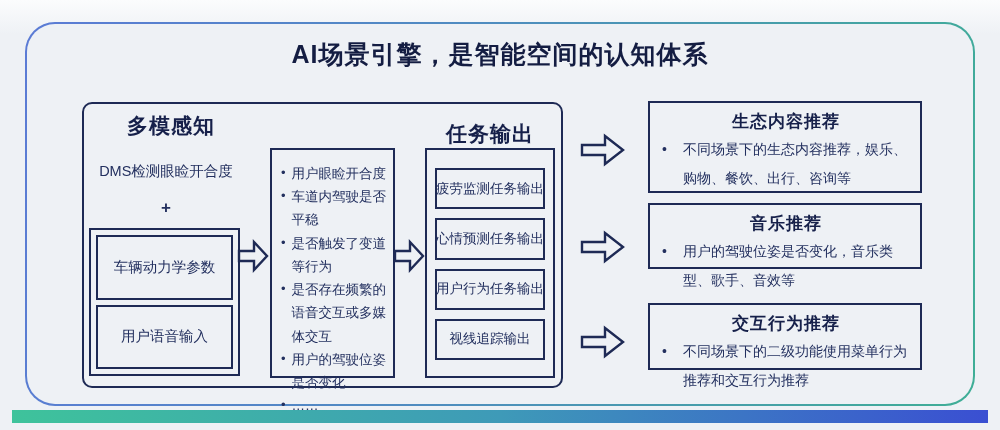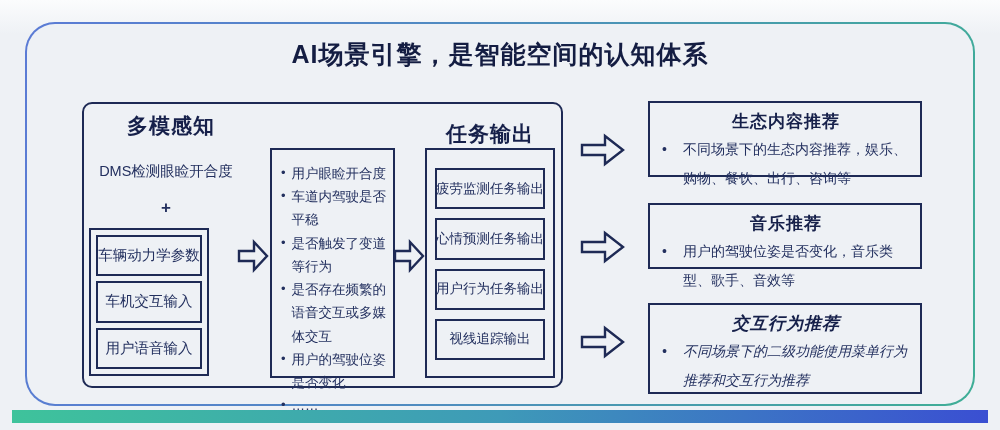--- a/index.html
+++ b/index.html
@@ -71,21 +71,21 @@
     left: 90px; top: 198px; width: 152px;
     text-align: center;
     font-size: 17px;
     font-weight: 700;
     color: #23305f;
   }
 
   .inputs-group {
     position: absolute;
     left: 89px; top: 228px;
-    width: 120px; height: 148px;
+    width: 151px; height: 148px;
     border: 2.5px solid #1e2a55;
     padding: 5px;
     display: flex;
     flex-direction: column;
     gap: 5px;
   }
   .input-box {
     flex: 1;
     border: 2.5px solid #1e2a55;
     display: flex;
@@ -145,23 +145,23 @@
   .big-arrow-2 { left: 580px; top: 230px; }
   .big-arrow-3 { left: 580px; top: 325px; }
 
   .rec-box {
     position: absolute;
     left: 648px;
     width: 274px;
     border: 2.5px solid #1e2a55;
     padding: 7px 10px 4px 12px;
   }
-  .rec-box-1 { top: 101px; height: 76px; }
+  .rec-box-1 { top: 101px; height: 92px; }
   .rec-box-2 { top: 203px; height: 66px; }
-  .rec-box-3 { top: 303px; height: 91px; font-style: italic; }
+  .rec-box-3 { top: 303px; height: 67px; }
   .rec-title {
     text-align: center;
     font-size: 17px;
     font-weight: 700;
     letter-spacing: 1px;
     color: #16204a;
     margin-bottom: 2px;
   }
   .rec-desc {
     display: flex;
@@ -198,21 +198,20 @@
   <div class="main-title">AI场景引擎，是智能空间的认知体系</div>
 
   <div class="container-box"></div>
 
   <div class="section-title perception-title">多模感知</div>
   <div class="dms-label">DMS检测眼睑开合度</div>
   <div class="plus-symbol">+</div>
 
   <div class="inputs-group">
     <div class="input-box">车辆动力学参数</div>
-    <div class="input-box">车机交互输入</div>
     <div class="input-box">用户语音输入</div>
   </div>
 
   <svg class="block-arrow flow-arrow arrow-1" width="32" height="36" viewBox="0 0 32 36">
     <polygon points="2,13 17,13 17,4 30,18 17,32 17,23 2,23"></polygon>
   </svg>
 
   <div class="signals-box">
     <ul class="signals-list">
       <li>

